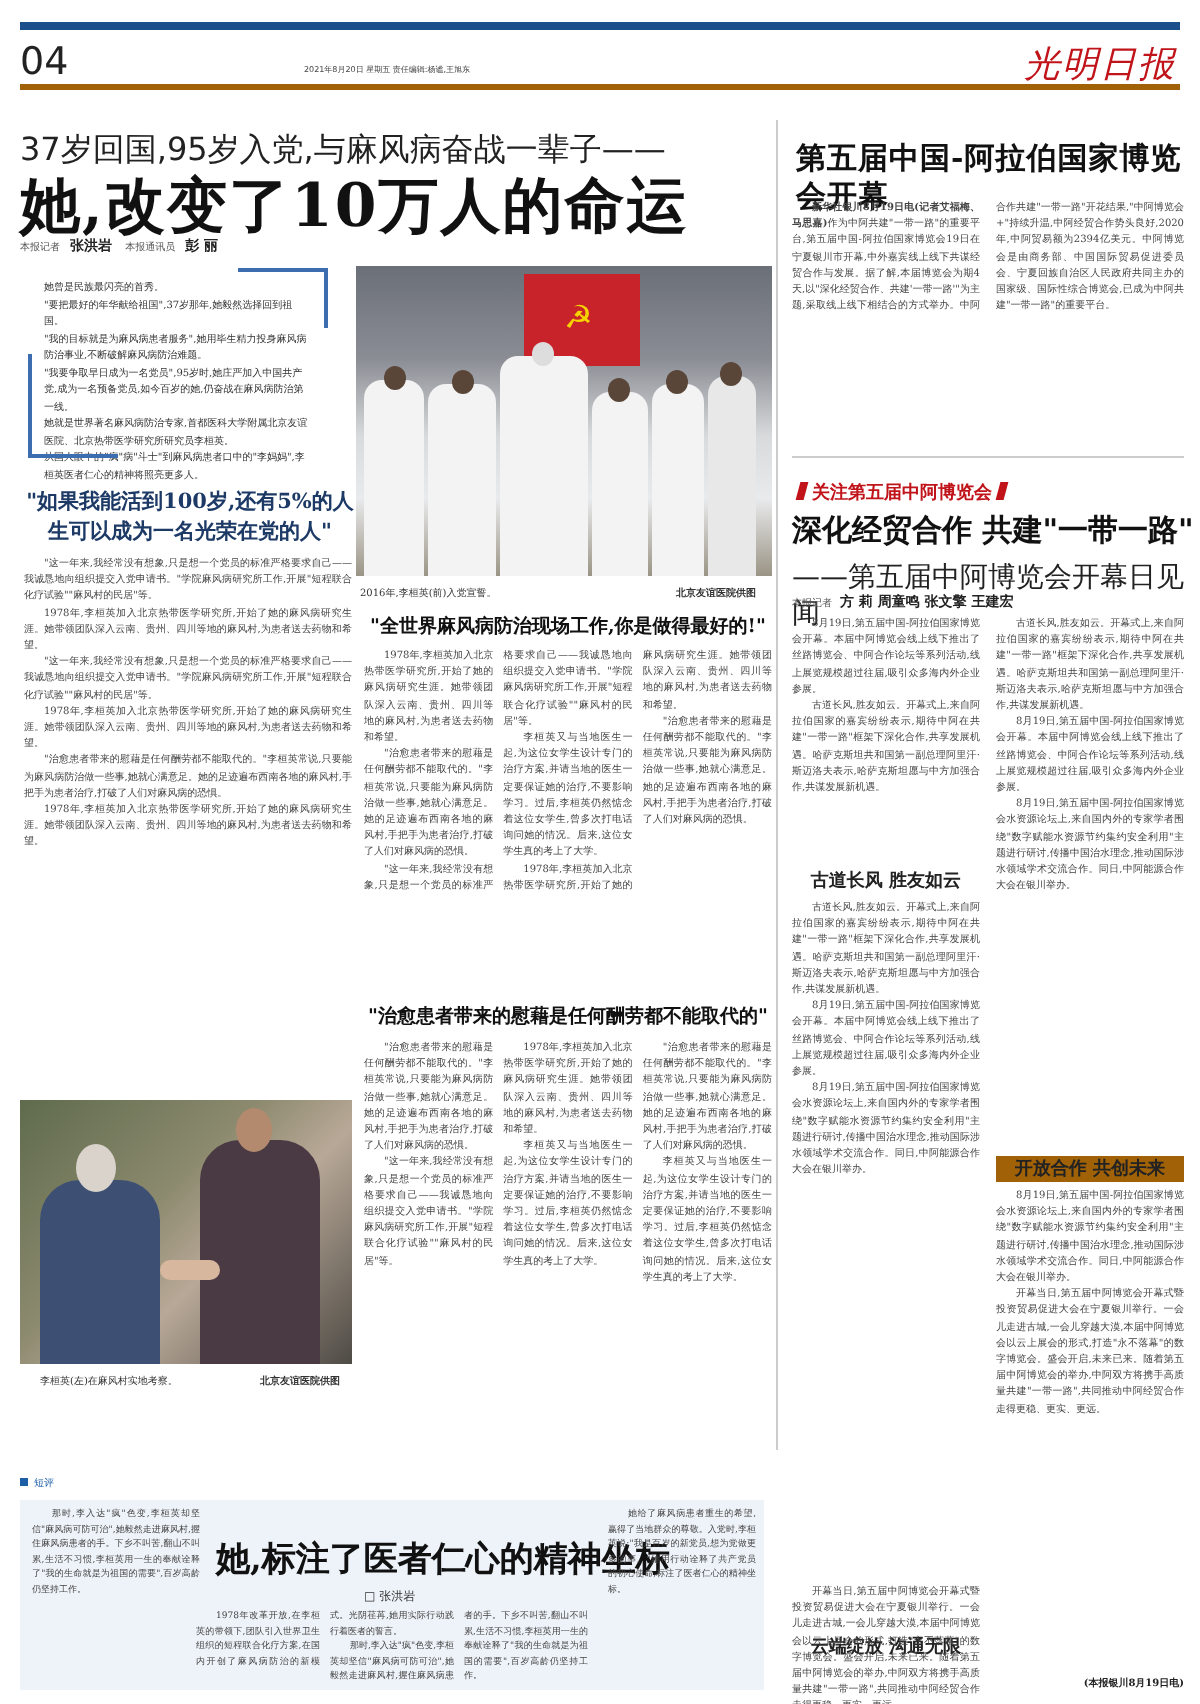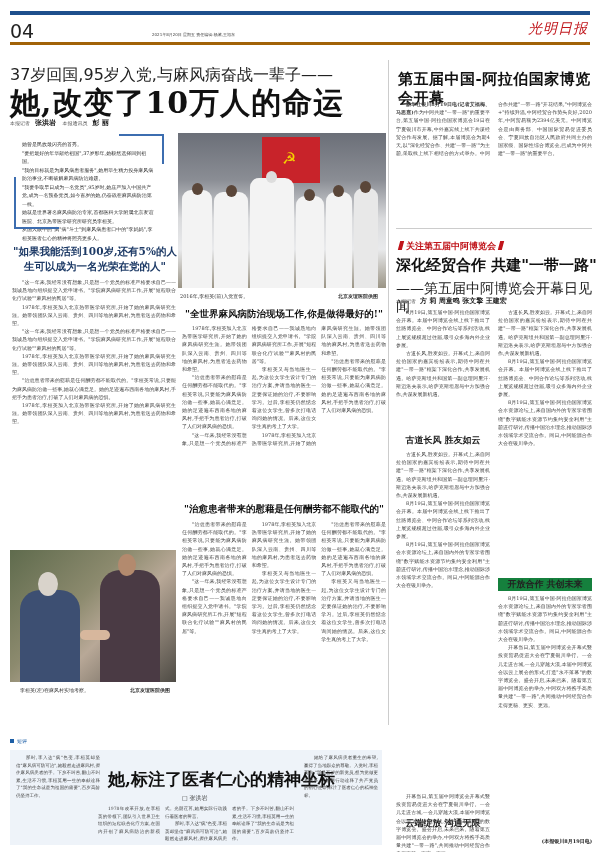--- a/index.html
+++ b/index.html
@@ -2,21 +2,21 @@
 <html><head>
 <meta charset="utf-8">
 <style>
 *{box-sizing:border-box;margin:0;padding:0}
 body{width:600px;height:852px;background:#fff;font-family:"DejaVu Serif",serif;color:#222;overflow:hidden;position:relative}
 .topbar{position:absolute;left:10px;top:11px;width:580px;height:4px;background:#1d4f8c}
 .header{position:absolute;left:10px;top:18px;width:580px;height:27px;border-bottom:3px solid #a16207}
 .pnum{position:absolute;left:0;top:2px;font-family:"DejaVu Sans",sans-serif;font-size:19px;color:#222}
 .sect{position:absolute;left:36px;top:0;font-family:"DejaVu Serif",serif;font-weight:bold;font-size:20px;color:#1d5fa6;letter-spacing:1px}
 .meta{position:absolute;left:142px;top:14px;font-size:4px;color:#444;font-family:"DejaVu Sans",sans-serif}
-.logo{position:absolute;right:2px;top:2px;font-size:14px;color:#c0141a;font-style:italic;font-family:Liberation Sans, sans-serif;letter-spacing:1px}
+.logo{position:absolute;right:2px;top:2px;font-size:18px;color:#c0141a;font-style:italic;font-family:Liberation Sans, sans-serif;letter-spacing:1px}
 .kicker{position:absolute;left:10px;top:65px;font-family:"DejaVu Sans",sans-serif;font-size:16px;color:#222}
 .headline{position:absolute;left:10px;top:83px;font-weight:bold;font-size:30px;color:#111;letter-spacing:1px}
 .byline{position:absolute;left:10px;top:118px;font-size:5px;color:#555}
 .byline b{font-size:7px;color:#222;margin:0 5px}
 .quote-box{position:absolute;left:14px;top:134px;width:150px;height:95px;font-size:5px;line-height:8.5px;color:#333;padding:6px 8px}
 .qb-tr{position:absolute;right:0;top:0;width:45px;height:30px;border-top:2px solid #3c6db0;border-right:2px solid #3c6db0}
 .qb-bl{position:absolute;left:0;bottom:0;width:45px;height:52px;border-bottom:2px solid #3c6db0;border-left:2px solid #3c6db0}
 .photo1{position:absolute;left:178px;top:133px;width:208px;height:155px;background:linear-gradient(180deg,#6b6f78 0%,#8a8d94 30%,#d9dadc 55%,#e9eaec 75%,#9a9485 100%);overflow:hidden}
 .flag{position:absolute;left:84px;top:4px;width:58px;height:46px;background:#c8232a}
 .flag span{position:absolute;left:20px;top:12px;color:#f5d200;font-size:16px}
@@ -160,21 +160,21 @@
 <div class="subhead-r" style="left:396px;top:817px;width:94px">云端绽放  沟通无限</div>
 <div class="colblock" style="left:396px;top:792px;width:94px;height:52px">
   <p>开幕当日,第五届中阿博览会开幕式暨投资贸易促进大会在宁夏银川举行。一会儿走进古城,一会儿穿越大漠,本届中阿博览会以云上展会的形式,打造"永不落幕"的数字博览会。盛会开启,未来已来。随着第五届中阿博览会的举办,中阿双方将携手高质量共建"一带一路",共同推动中阿经贸合作走得更稳、更实、更远。</p>
 </div>
 
 <div class="colblock" style="left:498px;top:308px;width:94px;height:360px">
   <p>古道长风,胜友如云。开幕式上,来自阿拉伯国家的嘉宾纷纷表示,期待中阿在共建"一带一路"框架下深化合作,共享发展机遇。哈萨克斯坦共和国第一副总理阿里汗·斯迈洛夫表示,哈萨克斯坦愿与中方加强合作,共谋发展新机遇。</p>
   <p>8月19日,第五届中国-阿拉伯国家博览会开幕。本届中阿博览会线上线下推出了丝路博览会、中阿合作论坛等系列活动,线上展览规模超过往届,吸引众多海内外企业参展。</p>
   <p>8月19日,第五届中国-阿拉伯国家博览会水资源论坛上,来自国内外的专家学者围绕"数字赋能水资源节约集约安全利用"主题进行研讨,传播中国治水理念,推动国际涉水领域学术交流合作。同日,中阿能源合作大会在银川举办。</p>
 </div>
-<div class="subhead-r" style="left:498px;top:578px;width:94px;background:#15803d">开放合作  共创未来</div>
+<div class="subhead-r" style="left:498px;top:578px;width:94px;background:#a16207">开放合作  共创未来</div>
 <div class="colblock" style="left:498px;top:594px;width:94px;height:240px;background:#fff">
   <p>8月19日,第五届中国-阿拉伯国家博览会水资源论坛上,来自国内外的专家学者围绕"数字赋能水资源节约集约安全利用"主题进行研讨,传播中国治水理念,推动国际涉水领域学术交流合作。同日,中阿能源合作大会在银川举办。</p>
   <p>开幕当日,第五届中阿博览会开幕式暨投资贸易促进大会在宁夏银川举行。一会儿走进古城,一会儿穿越大漠,本届中阿博览会以云上展会的形式,打造"永不落幕"的数字博览会。盛会开启,未来已来。随着第五届中阿博览会的举办,中阿双方将携手高质量共建"一带一路",共同推动中阿经贸合作走得更稳、更实、更远。</p>
 </div>
 <div style="position:absolute;left:498px;top:838px;width:94px;text-align:right;font-size:5px;font-weight:bold;color:#222">(本报银川8月19日电)</div>
 
 <div class="duanping"><i></i><span>短评</span></div>
 <div class="commentary">
   <div class="colblock" style="left:6px;top:4px;width:84px;height:88px;font-size:4.5px;line-height:7.5px">
       <p>那时,李入达"疯"色变,李桓英却坚信"麻风病可防可治",她毅然走进麻风村,握住麻风病患者的手。下乡不叫苦,翻山不叫累,生活不习惯,李桓英用一生的奉献诠释了"我的生命就是为祖国的需要",百岁高龄仍坚持工作。</p>

